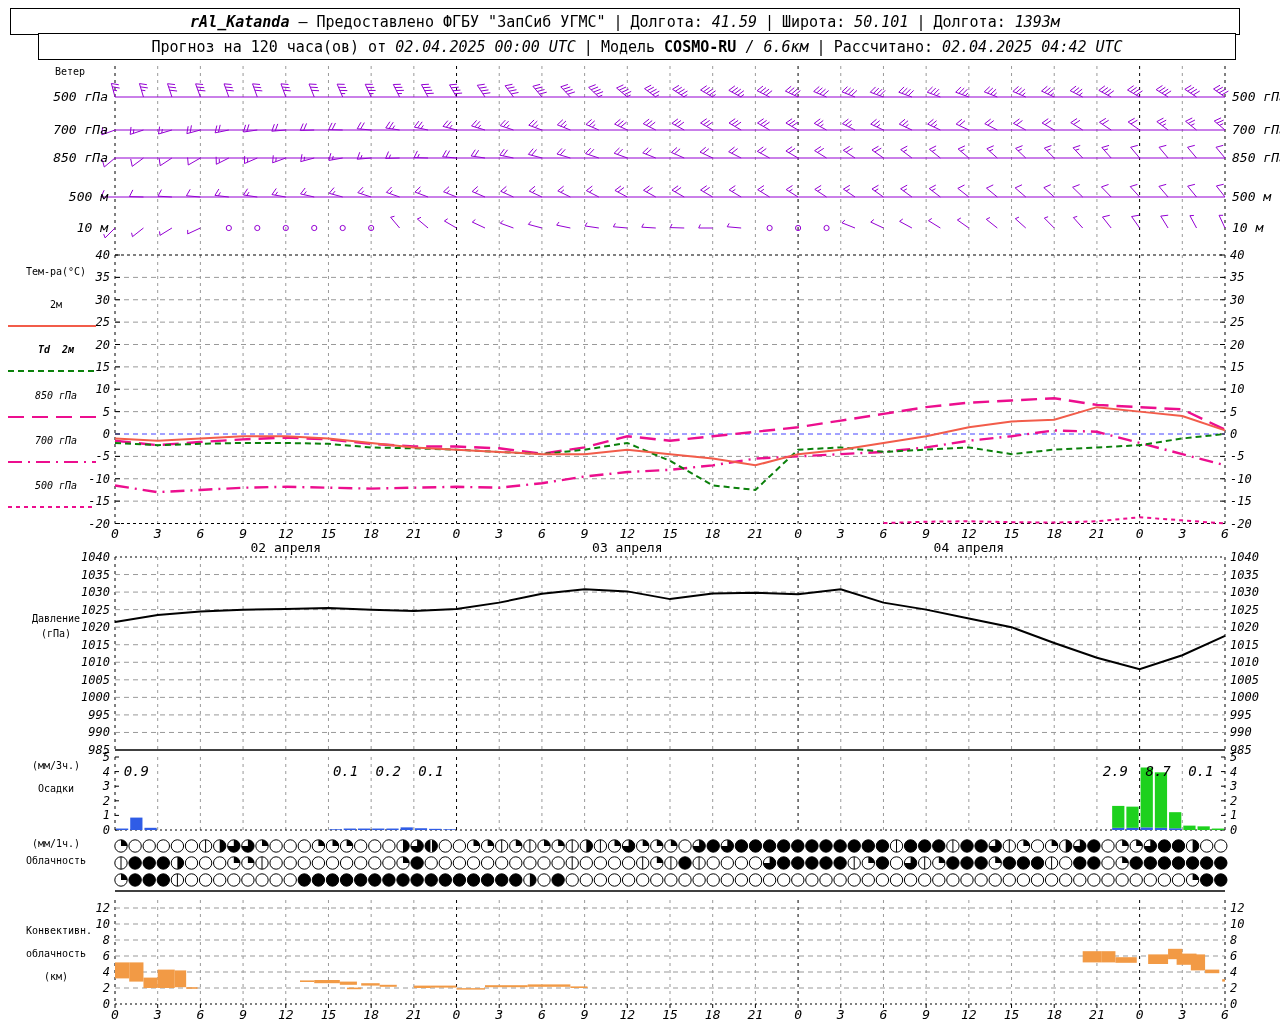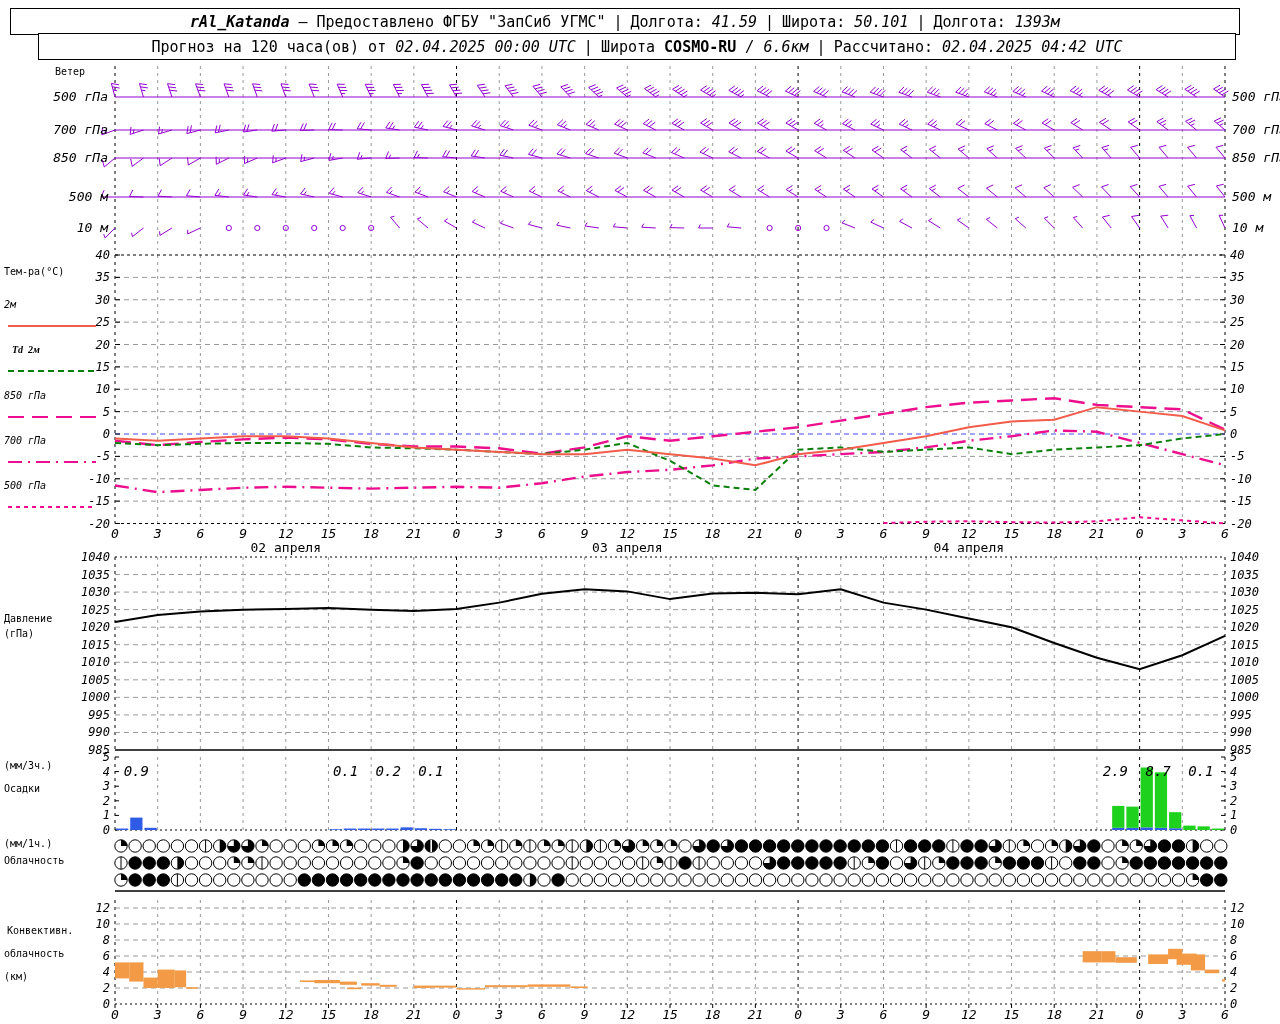--- a/index.html
+++ b/index.html
@@ -4,21 +4,21 @@
 <style>
   html,body{margin:0;padding:0;background:#fff;width:1280px;height:1024px;overflow:hidden;
     font-family:"DejaVu Sans Mono","Liberation Mono",monospace;color:#000;}
   #stage{position:relative;width:1280px;height:1024px;background:#fff;}
   .hbox{position:absolute;border:1px solid #000;background:#fff;display:flex;align-items:center;
     justify-content:center;font-size:15px;white-space:pre;}
   .it{font-style:italic;}
   .b{font-weight:bold;}
   .sep{padding:0 8px;}
   .lbl{position:absolute;font-size:10px;white-space:pre;}
-  .gutter{width:104px;}
+  .gutter{width:104px;text-align:center;}
   svg{position:absolute;left:0;top:0;}
 </style>
 </head>
 <body>
 <div id="stage">
 
 <div class="hbox" style="left:10px;top:8px;width:1228px;height:25px;">
   <span class="it b">rAl_Katanda</span><span> </span>
   <span>— Предоставлено ФГБУ "ЗапСиб УГМС"</span>
   <span class="sep">|</span>
@@ -28,42 +28,42 @@
   <span>Широта:</span><span> </span>
   <span class="it">50.101</span>
   <span class="sep">|</span>
   <span>Долгота:</span><span> </span>
   <span class="it">1393м</span>
 </div>
 <div class="hbox" style="left:10px;top:33px;width:1196px;height:25px;margin-left:28px;">
   <span>Прогноз на 120 часа(ов) от</span><span> </span>
   <span class="it">02.04.2025 00:00 UTC</span>
   <span class="sep">|</span>
-  <span>Широта</span><span> </span>
+  <span>Модель</span><span> </span>
   <span class="b">COSMO-RU</span><span> </span>
   <span class="it">/ 6.6км</span>
   <span class="sep">|</span>
   <span>Рассчитано:</span><span> </span>
   <span class="it">02.04.2025 04:42 UTC</span>
 </div>
 
 <div class="lbl" style="left:55px;top:66px;">Ветер</div>
 <div class="lbl gutter" style="left:4px;top:266px;">Тем-ра(°C)</div>
 <div class="lbl gutter" style="left:4px;top:613px;">Давление</div>
 <div class="lbl gutter" style="left:4px;top:628px;">(гПа)</div>
 <div class="lbl gutter" style="left:4px;top:760px;">(мм/3ч.)</div>
 <div class="lbl gutter" style="left:4px;top:783px;">Осадки</div>
 <div class="lbl gutter" style="left:4px;top:838px;">(мм/1ч.)</div>
 <div class="lbl gutter" style="left:4px;top:855px;">Облачность</div>
 <div class="lbl gutter" style="left:7px;top:925px;">Конвективн.</div>
 <div class="lbl gutter" style="left:4px;top:948px;">облачность</div>
 <div class="lbl gutter" style="left:4px;top:971px;">(км)</div>
 
-<div class="lbl gutter" style="left:4px;top:299px;font-style:italic;">2м</div>
-<div class="lbl gutter b it" style="left:12px;top:344px;font-family:Liberation Serif, serif;">Td  2м</div>
+<div class="lbl gutter" style="left:4px;top:299px;">2м</div>
+<div class="lbl gutter b it" style="left:4px;top:344px;">Td  2м</div>
 <div class="lbl gutter it" style="left:4px;top:390px;">850 гПа</div>
 <div class="lbl gutter it" style="left:4px;top:435px;">700 гПа</div>
 <div class="lbl gutter it" style="left:4px;top:480px;">500 гПа</div>
 
 <svg id="cv" width="1280" height="1024">
       <g>
         <line x1="115" y1="66" x2="115" y2="250" stroke="#000" stroke-width="1" fill="none" stroke-dasharray="3 4"></line>
         <line x1="157.69230769230768" y1="66" x2="157.69230769230768" y2="250" stroke="#999" stroke-width="1" fill="none" stroke-dasharray="3 4"></line>
         <line x1="200.3846153846154" y1="66" x2="200.3846153846154" y2="250" stroke="#999" stroke-width="1" fill="none" stroke-dasharray="3 4"></line>
         <line x1="243.07692307692307" y1="66" x2="243.07692307692307" y2="250" stroke="#999" stroke-width="1" fill="none" stroke-dasharray="3 4"></line>

